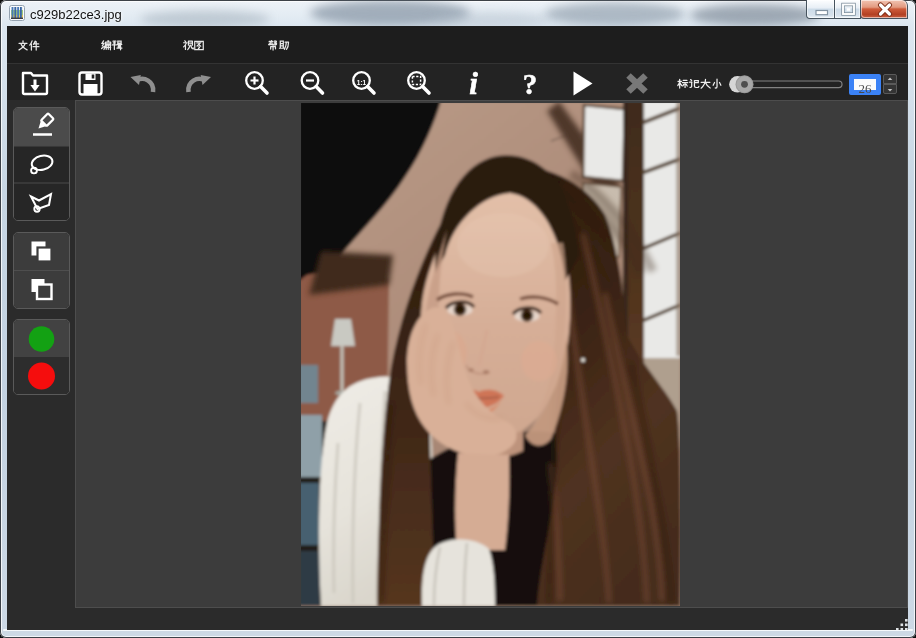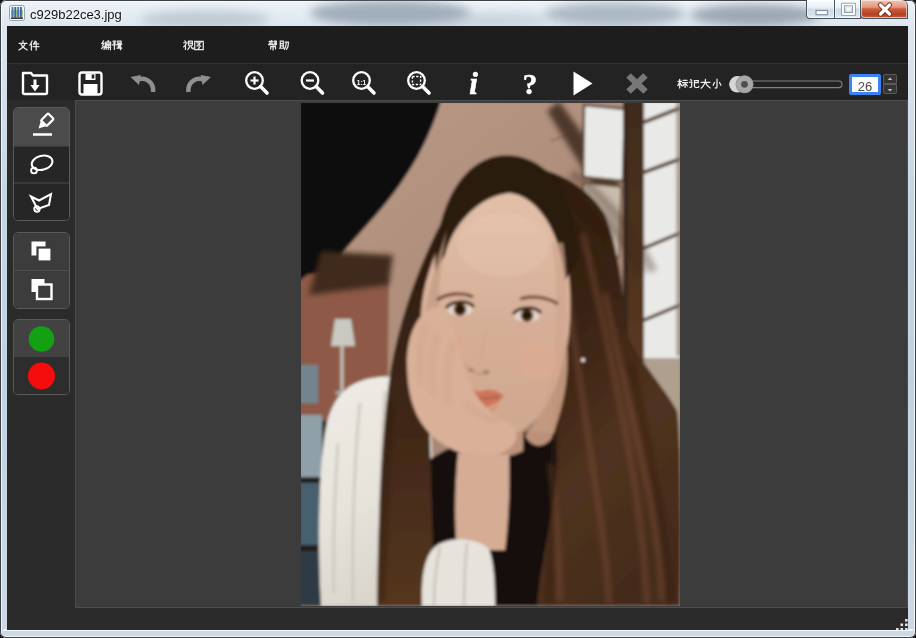--- a/index.html
+++ b/index.html
@@ -31,22 +31,22 @@
   .menubar{position:absolute;left:0;top:0;width:901px;height:37px;background:#1d1d1d;}
   .mi{position:absolute;top:11px;font-size:13px;color:#e8e8e8;}
   
   .toolbar{position:absolute;left:0;top:37px;width:901px;height:37px;background:#232323;border-top:1px solid #333;}
   
   .canvas{position:absolute;left:68px;top:74px;width:833px;height:508px;background:#3c3c3c;border:1px solid #4d4d4d;}
   
   .sgroup{position:absolute;left:6px;width:57px;border:1px solid #5a5a5a;border-radius:5px;overflow:hidden;background:#262626;}
   
   .photo{position:absolute;left:294px;top:77px;width:379px;height:503px;}
-  .numbox{position:absolute;left:842px;top:10px;width:32px;height:21px;background:#fbfbfb;border:3px solid #3b82f6;border-radius:2px;
-          font-size:13px;color:#4a4a4a;text-align:center;line-height:19px;}
+  .numbox{position:absolute;left:842px;top:10px;width:32px;height:21px;background:#fbfbfb;border:5px solid #3b82f6;border-radius:2px;
+          font-size:13px;color:#4a4a4a;text-align:center;line-height:19px;font-family:Liberation Serif, serif;}
   .spin{position:absolute;left:876px;top:10px;width:14px;height:21px;}
   .spin .up,.spin .dn{position:absolute;left:0;width:14px;height:10px;background:#343434;border:1px solid #5a5a5a;}
   .spin .up{top:0;border-radius:2px 2px 0 0;}
   .spin .dn{top:10px;border-radius:0 0 2px 2px;}
   .grip{position:absolute;}
 </style>
 </head>
 <body>
 <div class="win">
 

